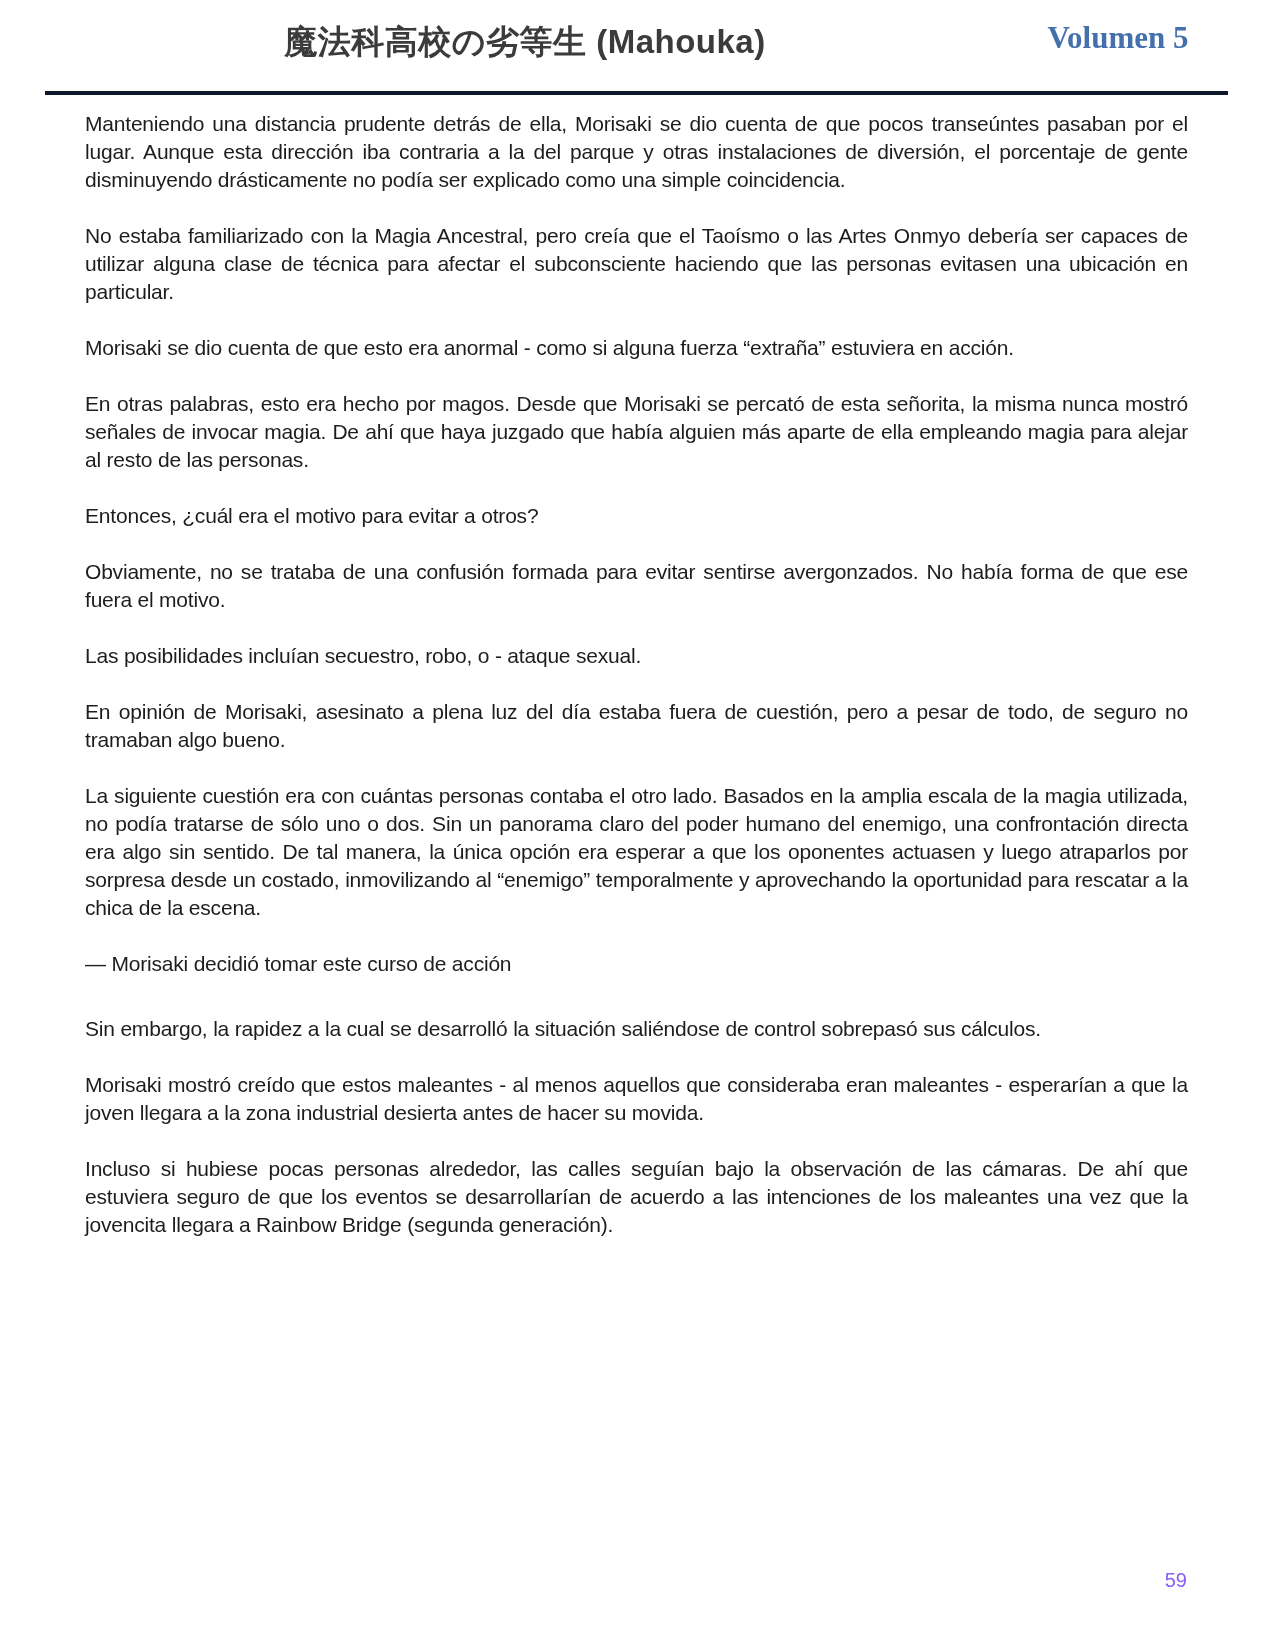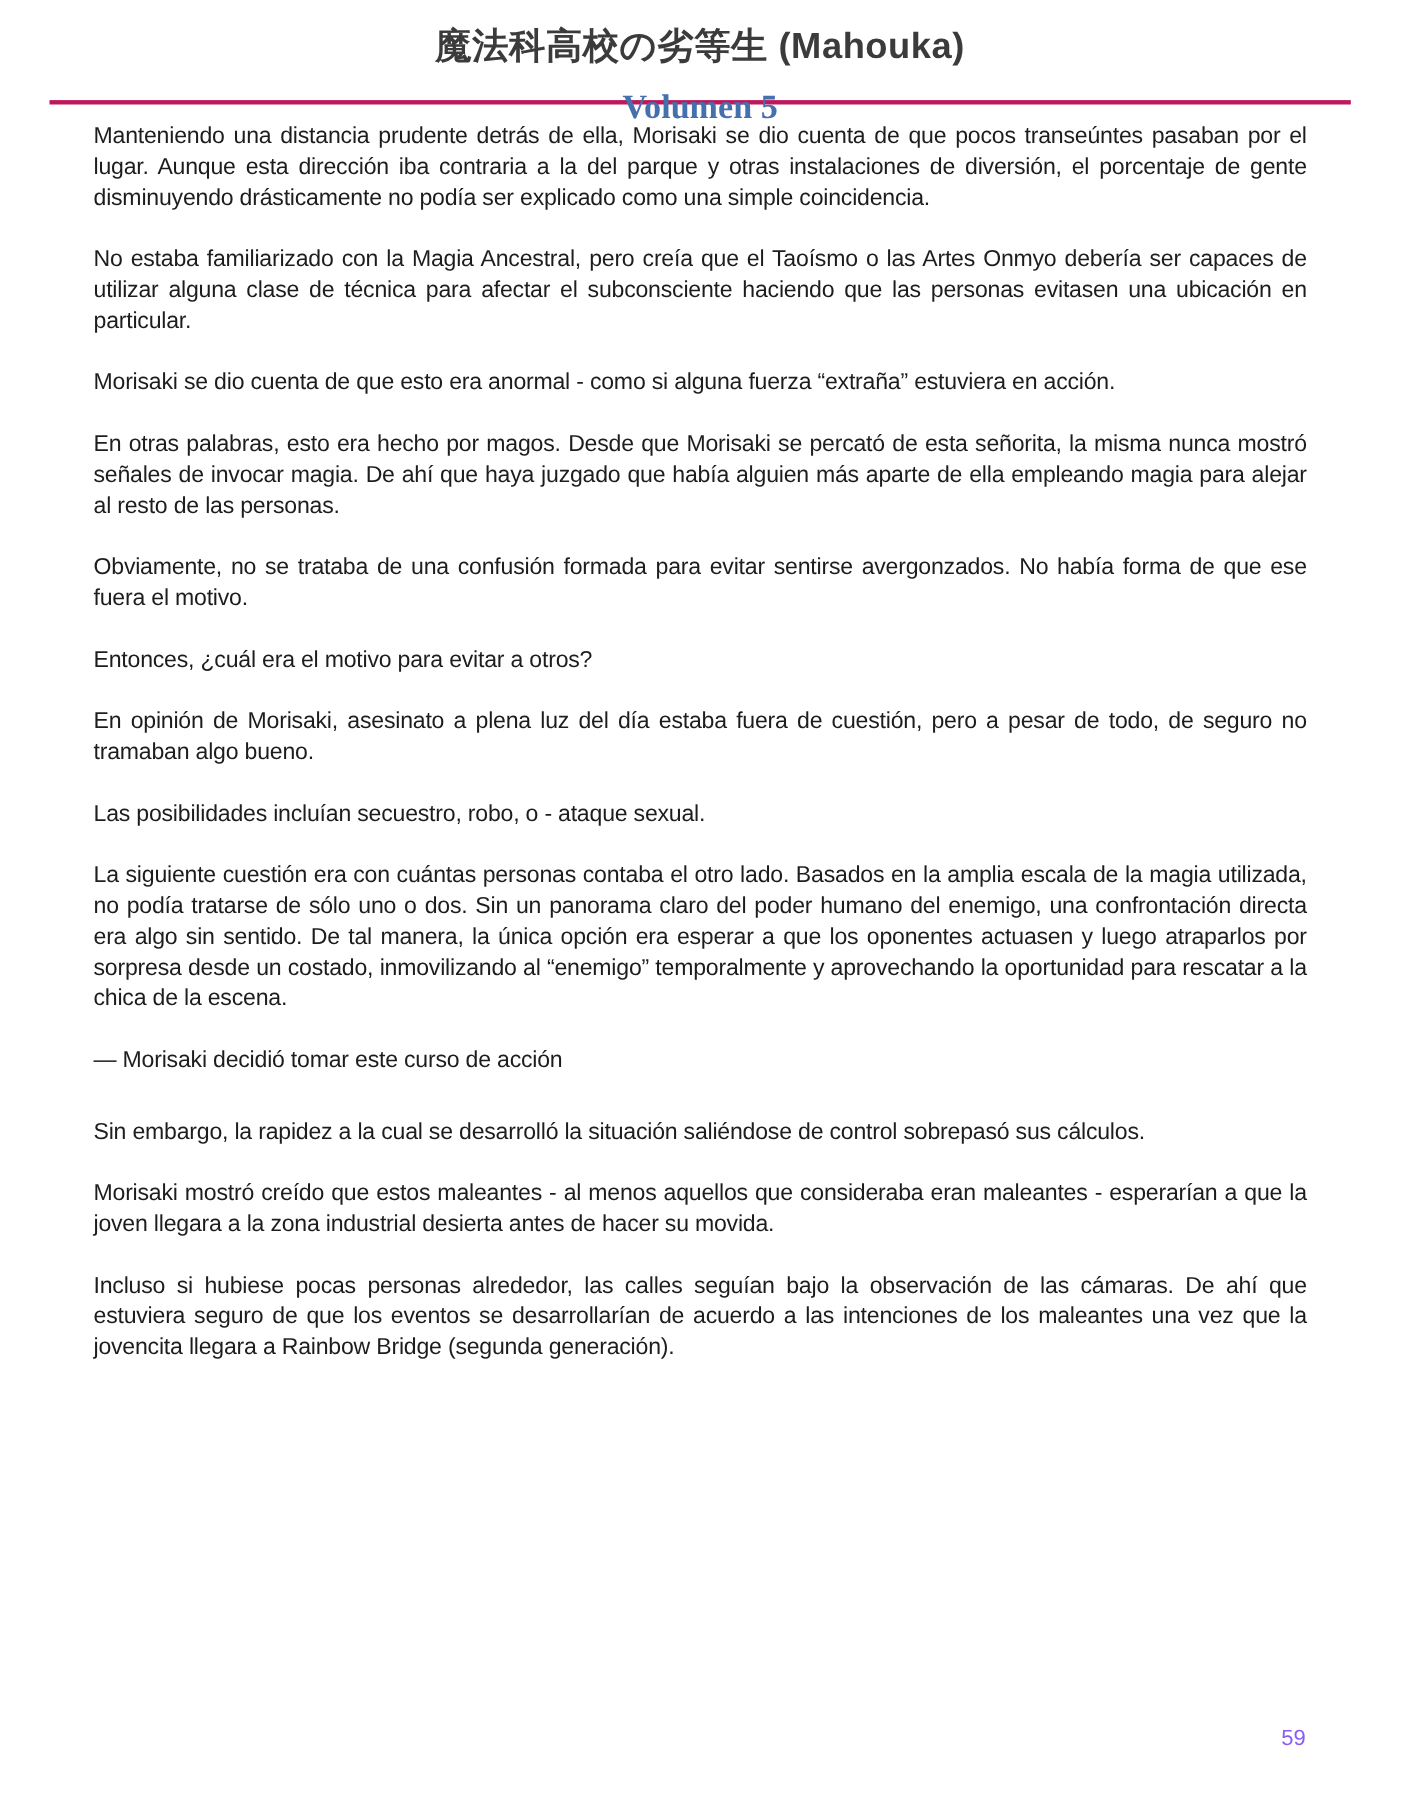--- a/index.html
+++ b/index.html
@@ -17,23 +17,22 @@
   }
 
   
   .header {
     position: absolute;
     top: 20px;
     left: 45px;
     right: 47px;
     height: 71px;
     display: flex;
-    align-items: center;
-    border-bottom: 4px solid #be185d;
-    flex-direction: column;
+    align-items: flex-start;
+    border-bottom: 4px solid #0f172a;
   }
   .header-title-cell {
     width: 960px;
     display: flex;
     justify-content: center;
     align-items: flex-end;
     padding-bottom: 6px;
   }
   .header-title {
     font-size: 33px;
@@ -103,24 +102,24 @@
     <div class="header-volume-cell">
       <span class="header-volume">Volumen 5</span>
     </div>
   </div>
 
   <div class="body-text">
       <p>Manteniendo una distancia prudente detrás de ella, Morisaki se dio cuenta de que pocos transeúntes pasaban por el lugar. Aunque esta dirección iba contraria a la del parque y otras instalaciones de diversión, el porcentaje de gente disminuyendo drásticamente no podía ser explicado como una simple coincidencia.</p>
       <p>No estaba familiarizado con la Magia Ancestral, pero creía que el Taoísmo o las Artes Onmyo debería ser capaces de utilizar alguna clase de técnica para afectar el subconsciente haciendo que las personas evitasen una ubicación en particular.</p>
       <p>Morisaki se dio cuenta de que esto era anormal - como si alguna fuerza “extraña” estuviera en acción.</p>
       <p>En otras palabras, esto era hecho por magos. Desde que Morisaki se percató de esta señorita, la misma nunca mostró señales de invocar magia. De ahí que haya juzgado que había alguien más aparte de ella empleando magia para alejar al resto de las personas.</p>
+      <p>Entonces, ¿cuál era el motivo para evitar a otros?</p>
       <p>Obviamente, no se trataba de una confusión formada para evitar sentirse avergonzados. No había forma de que ese fuera el motivo.</p>
-      <p>Entonces, ¿cuál era el motivo para evitar a otros?</p>
+      <p>Las posibilidades incluían secuestro, robo, o - ataque sexual.</p>
       <p>En opinión de Morisaki, asesinato a plena luz del día estaba fuera de cuestión, pero a pesar de todo, de seguro no tramaban algo bueno.</p>
-      <p>Las posibilidades incluían secuestro, robo, o - ataque sexual.</p>
       <p>La siguiente cuestión era con cuántas personas contaba el otro lado. Basados en la amplia escala de la magia utilizada, no podía tratarse de sólo uno o dos. Sin un panorama claro del poder humano del enemigo, una confrontación directa era algo sin sentido. De tal manera, la única opción era esperar a que los oponentes actuasen y luego atraparlos por sorpresa desde un costado, inmovilizando al “enemigo” temporalmente y aprovechando la oportunidad para rescatar a la chica de la escena.</p>
       <p>— Morisaki decidió tomar este curso de acción</p>
       <p class="extra-gap">Sin embargo, la rapidez a la cual se desarrolló la situación saliéndose de control sobrepasó sus cálculos.</p>
       <p>Morisaki mostró creído que estos maleantes - al menos aquellos que consideraba eran maleantes - esperarían a que la joven llegara a la zona industrial desierta antes de hacer su movida.</p>
       <p>Incluso si hubiese pocas personas alrededor, las calles seguían bajo la observación de las cámaras. De ahí que estuviera seguro de que los eventos se desarrollarían de acuerdo a las intenciones de los maleantes una vez que la jovencita llegara a Rainbow Bridge (segunda generación).</p>
     </div>
 
   <div class="page-number">59</div>
 
 </div>

